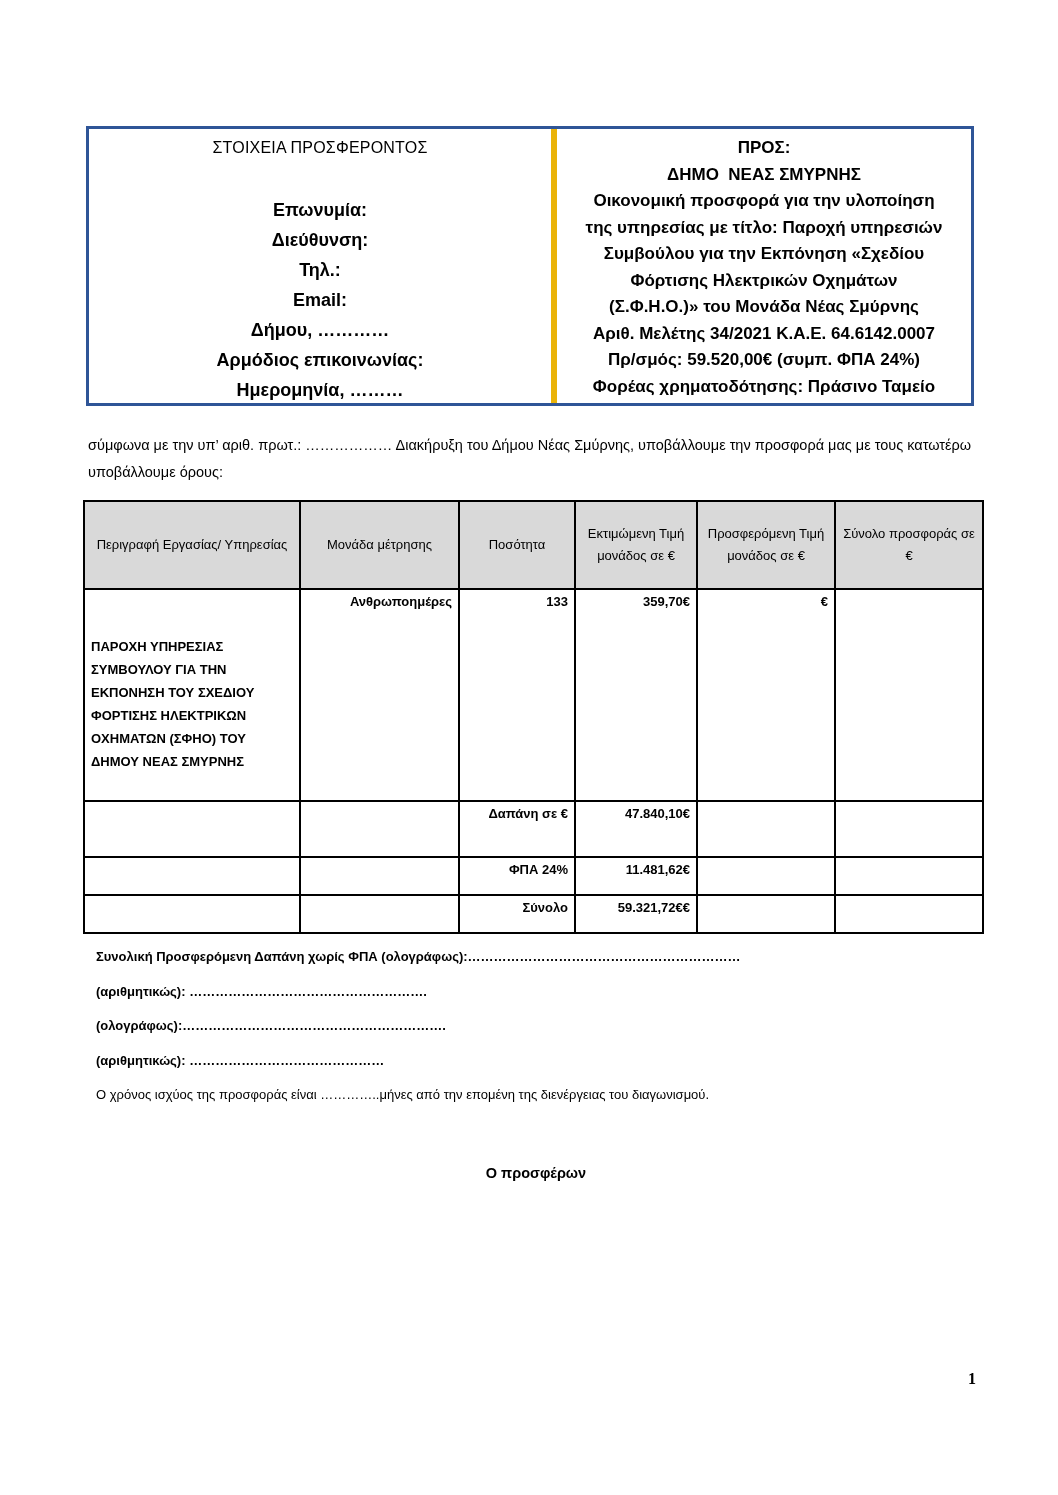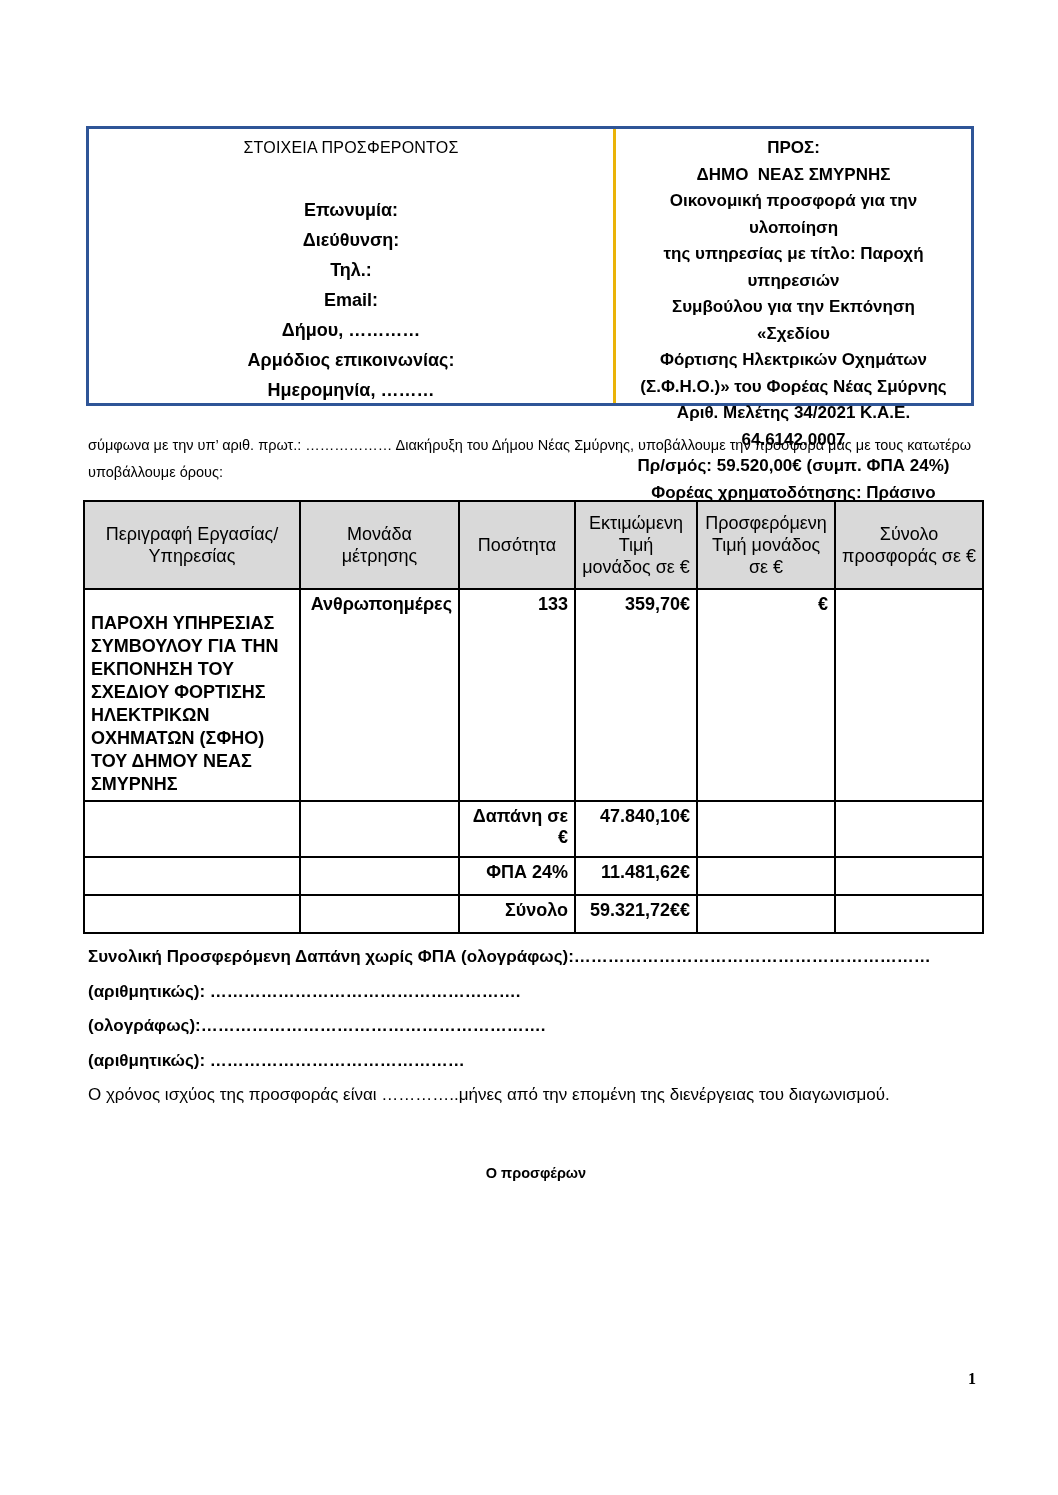--- a/index.html
+++ b/index.html
@@ -8,57 +8,57 @@
     font-family: "Liberation Sans", "DejaVu Sans", sans-serif; color: #000;
   }
   .page { position: absolute; left: 0; top: 0; width: 1058px; height: 1495px; }
 
   
   .hdr-box {
     position: absolute; left: 86px; top: 126px; width: 888px; height: 280px;
     border: 3px solid #2f5597; box-sizing: border-box; display: flex;
   }
   .hdr-left {
-    width: 527px; border-right: 3px solid #eab308; box-sizing: border-box;
+    width: 468px; border-right: 6px solid #eab308; box-sizing: border-box;
     padding: 6px 12px; font-weight: bold;
   }
   .hdr-left .title { text-align: center; font-size: 16px; font-weight: normal; margin-top: 4px; margin-bottom: 38px; letter-spacing: 0.2px; }
   .hdr-left .field { font-size: 18px; line-height: 30px; height: 30px; text-align: center; }
   .hdr-right {
     flex: 1; padding: 6px 19px; text-align: center; font-weight: bold;
     font-size: 17px; line-height: 26.5px;
   }
 
   .intro {
     position: absolute; left: 88px; top: 432px; width: 890px;
     font-size: 14.5px; line-height: 27px;
   }
 
   
   table.offer {
     position: absolute; left: 83px; top: 500px; width: 899px;
-    border-collapse: collapse; table-layout: fixed; font-size: 18px;
+    border-collapse: collapse; table-layout: fixed; font-size: 13px;
   }
   table.offer td, table.offer th {
     border: 2px solid #000; padding: 4px 6px; vertical-align: top;
   }
   table.offer thead th {
     background: #d9d9d9; font-weight: normal; text-align: center;
     vertical-align: middle; height: 78px; line-height: 22px;
   }
   .c-right { text-align: right; }
   .c-center { text-align: right; }
   .bold { font-weight: bold; }
   .desc-cell { text-align: left; vertical-align: middle !important; font-weight: bold; line-height: 23px; padding-top: 22px !important; }
   .main-row td { height: 184px; }
   .r-expense td { height: 46px; }
   .r-vat td { height: 28px; }
   .r-total td { height: 28px; }
 
-  .lines { position: absolute; left: 88px; top: 940px; width: 890px; font-size: 17px; }
+  .lines { position: absolute; left: 96px; top: 940px; width: 890px; font-size: 13px; }
   .lines .ln { height: 34.5px; line-height: 34.5px; white-space: nowrap; }
   .lines .b { font-weight: bold; }
   .signer { position: absolute; left: 0; top: 1165px; width: 1072px; text-align: center; font-weight: bold; font-size: 14.5px; }
   .pgnum { position: absolute; left: 968px; top: 1370px; font-weight: bold; font-size: 16px; font-family: "Liberation Serif", serif; }
 </style>
 </head>
 <body>
 
 <div class="page">
 
@@ -73,21 +73,21 @@
       <div class="field">Αρμόδιος επικοινωνίας:</div>
       <div class="field">Ημερομηνία, ………</div>
     </div>
     <div class="hdr-right">
       <div>ΠΡΟΣ:</div>
       <div style="white-space:pre">ΔΗΜΟ  ΝΕΑΣ ΣΜΥΡΝΗΣ</div>
       <div>Οικονομική προσφορά για την υλοποίηση</div>
       <div>της υπηρεσίας με τίτλο: Παροχή υπηρεσιών</div>
       <div>Συμβούλου για την Εκπόνηση «Σχεδίου</div>
       <div>Φόρτισης Ηλεκτρικών Οχημάτων</div>
-      <div>(Σ.Φ.Η.Ο.)» του Φορέας Νέας Σμύρνης</div>
+      <div>(Σ.Φ.Η.Ο.)» του Μονάδα Νέας Σμύρνης</div>
       <div>Αριθ. Μελέτης 34/2021 Κ.Α.Ε. 64.6142.0007</div>
       <div>Πρ/σμός: 59.520,00€ (συμπ. ΦΠΑ 24%)</div>
       <div>Φορέας χρηματοδότησης: Πράσινο Ταμείο</div>
     </div>
   </div>
 
   <div class="intro">σύμφωνα με την υπ’ αριθ. πρωτ.: ………………  Διακήρυξη του Δήμου Νέας Σμύρνης, υποβάλλουμε την προσφορά μας με τους κατωτέρω υποβάλλουμε όρους:</div>
 
   <table class="offer">
     <colgroup>

